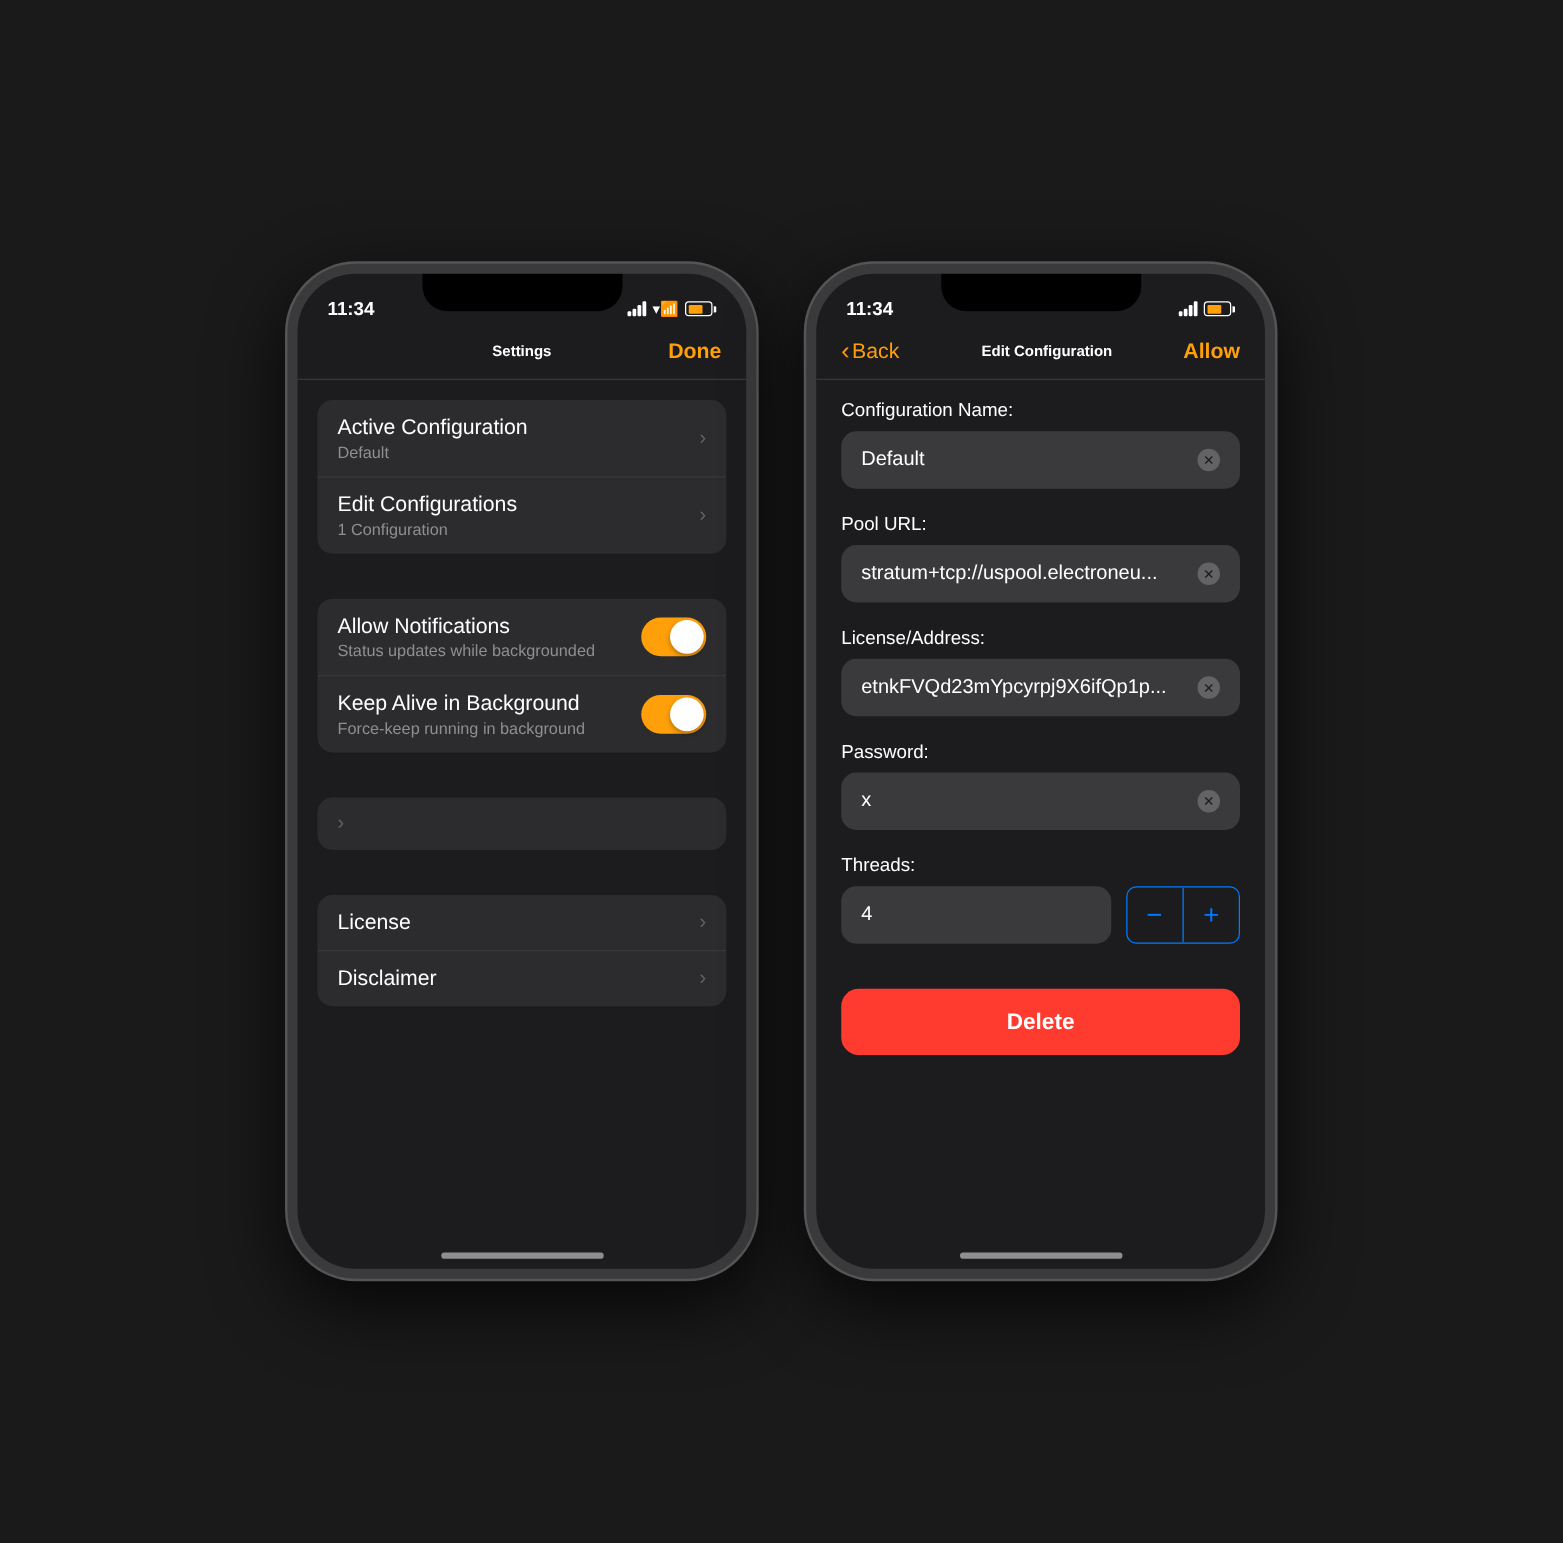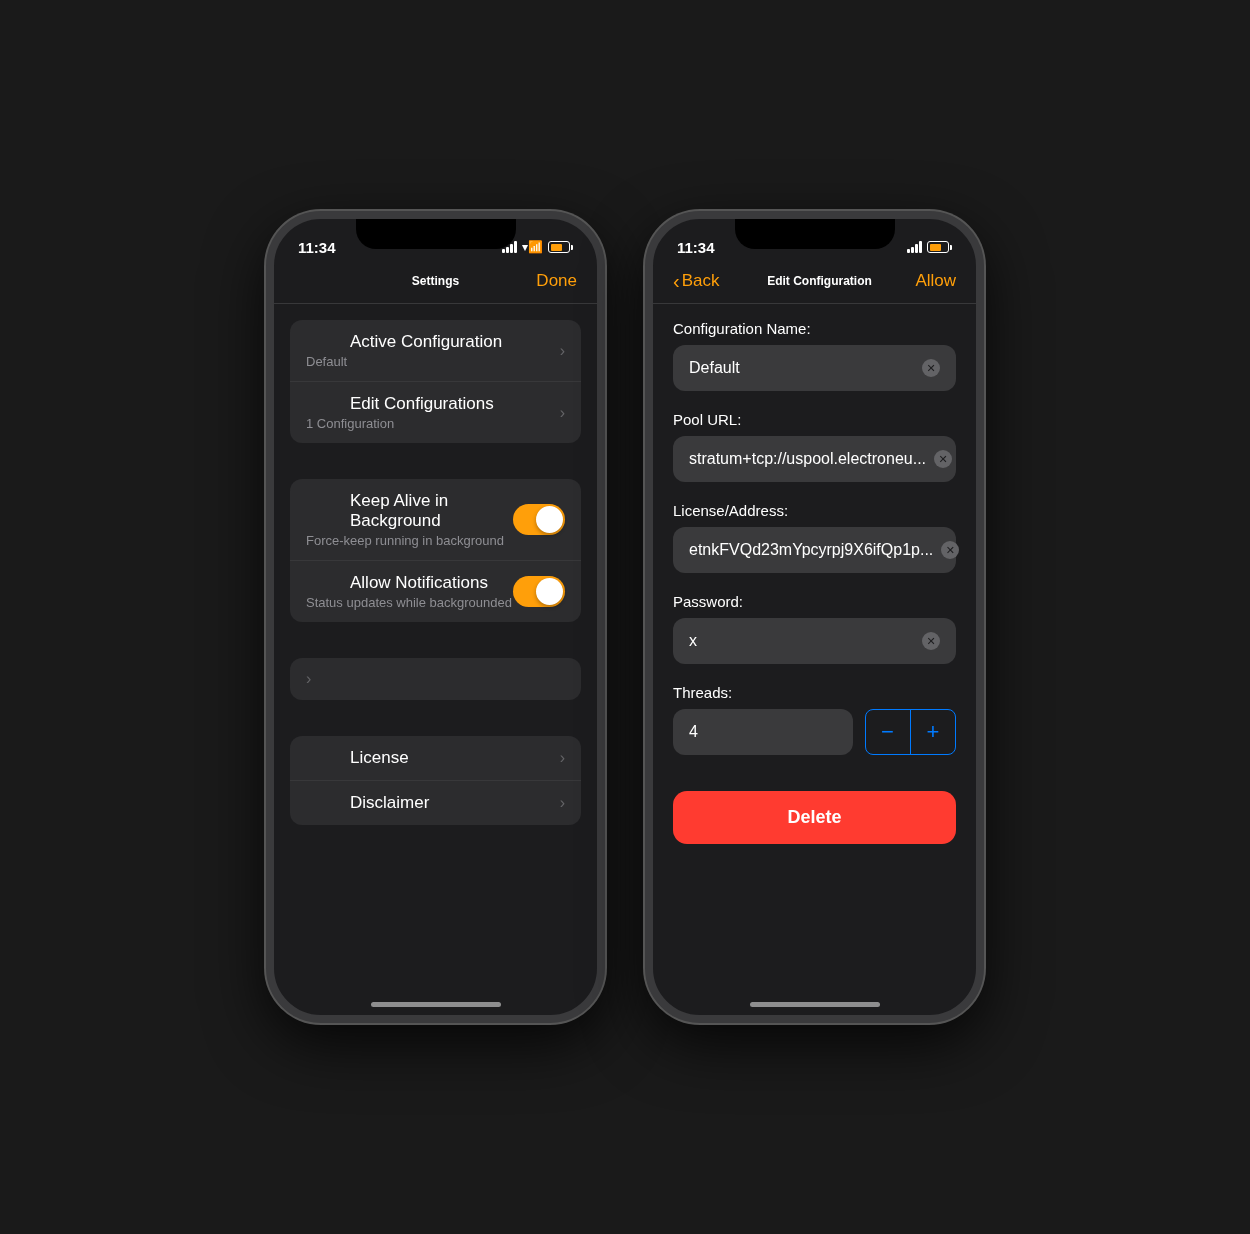--- a/index.html
+++ b/index.html
@@ -9,21 +9,21 @@
       justify-content: center;
       align-items: center;
       min-height: 100vh;
       gap: 40px;
       padding: 20px;
       font-family: -apple-system, BlinkMacSystemFont, 'Helvetica Neue', sans-serif;
     }
 
     
     .phone {
-      width: 339px;
+      width: 375px;
       height: 812px;
       background: #1c1c1e;
       border-radius: 55px;
       border: 8px solid #3a3a3c;
       position: relative;
       overflow: hidden;
       box-shadow: 0 0 0 2px #555, 0 20px 60px rgba(0,0,0,0.8);
     }
 
     
@@ -112,21 +112,21 @@
     }
     .nav-title {
       font-size: 12px;
       font-weight: 600;
       color: #fff;
       text-align: center;
       flex: 1;
     }
     .nav-action {
       font-size: 17px;
-      font-weight: 400;
+      font-weight: 700;
       color: #ff9f0a;
       min-width: 50px;
     }
     .nav-action.right {
       text-align: right;
     }
     .nav-back {
       display: flex;
       align-items: center;
       color: #ff9f0a;
@@ -168,21 +168,20 @@
     .settings-row:last-child {
       border-bottom: none;
     }
     .settings-row-left {
       flex: 1;
     }
     .settings-row-title {
       font-size: 17px;
       color: #fff;
       font-weight: 400;
-      margin-left: 44px;
     }
     .settings-row-subtitle {
       font-size: 13px;
       color: #8e8e93;
       margin-top: 2px;
     }
     .chevron-right {
       color: #636366;
       font-size: 16px;
     }
@@ -407,31 +406,31 @@
         </div>
         <span class="chevron-right">›</span>
       </div>
     </div>
 
     <div class="section-spacer"></div>
 
     <div class="settings-group">
       <div class="settings-row">
         <div class="settings-row-left">
+          <div class="settings-row-title">Allow Notifications</div>
+          <div class="settings-row-subtitle">Status updates while backgrounded</div>
+        </div>
+        <div class="toggle">
+          <div class="toggle-knob"></div>
+        </div>
+      </div>
+      <div class="settings-row">
+        <div class="settings-row-left">
           <div class="settings-row-title">Keep Alive in Background</div>
           <div class="settings-row-subtitle">Force-keep running in background</div>
-        </div>
-        <div class="toggle">
-          <div class="toggle-knob"></div>
-        </div>
-      </div>
-      <div class="settings-row">
-        <div class="settings-row-left">
-          <div class="settings-row-title">Allow Notifications</div>
-          <div class="settings-row-subtitle">Status updates while backgrounded</div>
         </div>
         <div class="toggle">
           <div class="toggle-knob"></div>
         </div>
       </div>
     </div>
 
     <div class="section-spacer"></div>
 
     <div class="settings-group">

